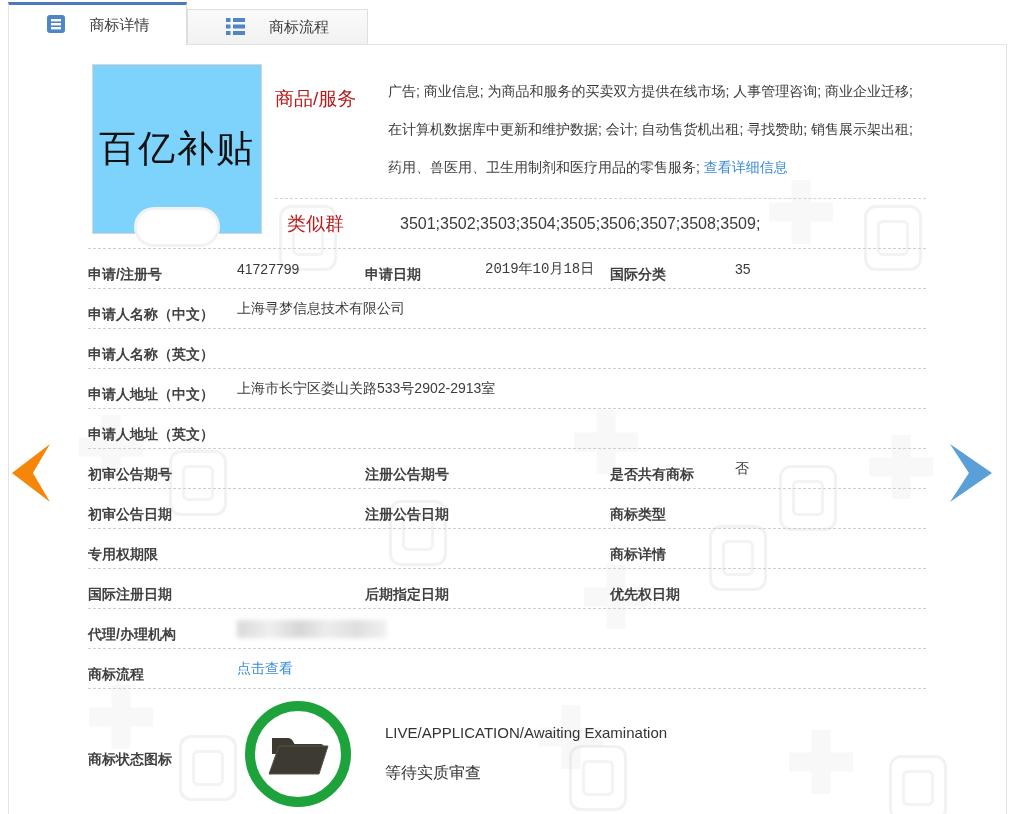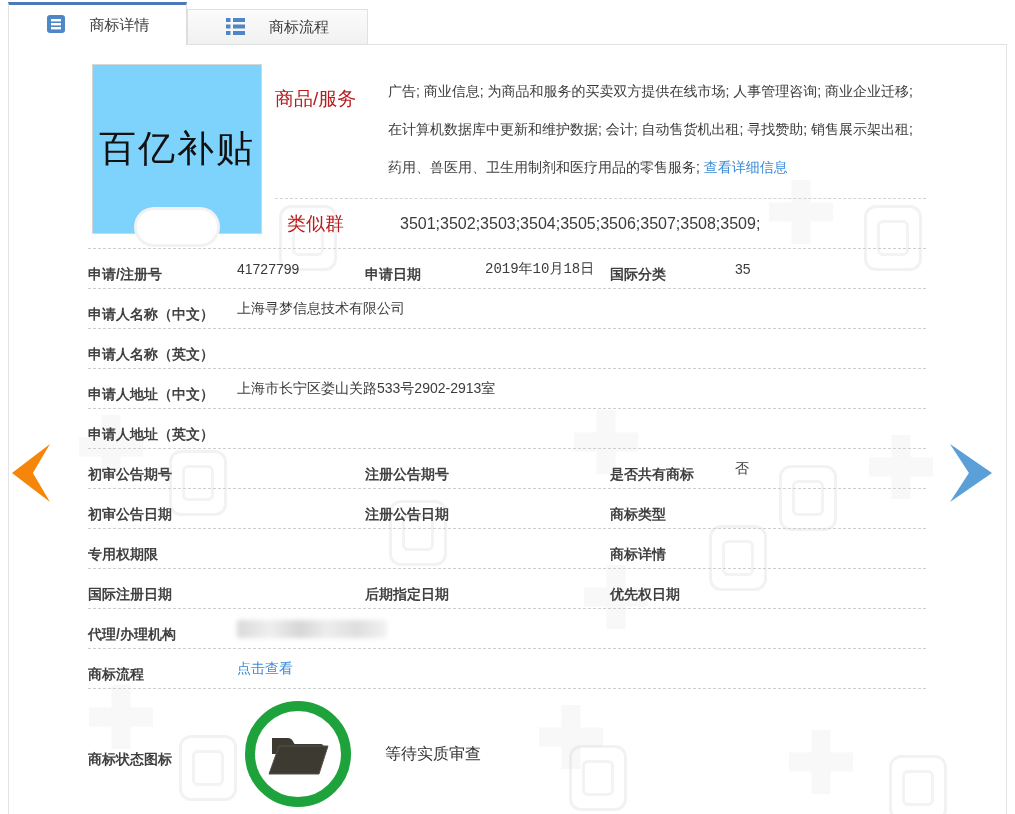--- a/index.html
+++ b/index.html
@@ -231,20 +231,21 @@
           <div class="status-icon">
             <svg width="112" height="112" viewBox="0 0 112 112">
               <circle cx="56" cy="56" r="48" fill="#ffffff" stroke="#1EA33C" stroke-width="10"></circle>
               <g transform="translate(26,32)">
                 <path d="M4 8 h16 c2 0 3.6 1 4.5 2.6 l2 3.4 h26 c2.2 0 4 1.8 4 4 v6 H4 Z" fill="#3C3A31"></path>
                 <path d="M1 44 L11 16 H60 L51 44 Z" fill="#3C3A31" stroke="#55524a" stroke-width="1"></path>
               </g>
             </svg>
           </div>
           <div class="status-texts">
+            <div class="status-line1">LIVE/APPLICATION/Awaiting Examination</div>
             <div class="status-line2">等待实质审查</div>
           </div>
         </div>
 
       </div>
     </div>
   </div>
 
   <div class="arrow arrow-left"></div>
   <div class="arrow arrow-right"></div>

